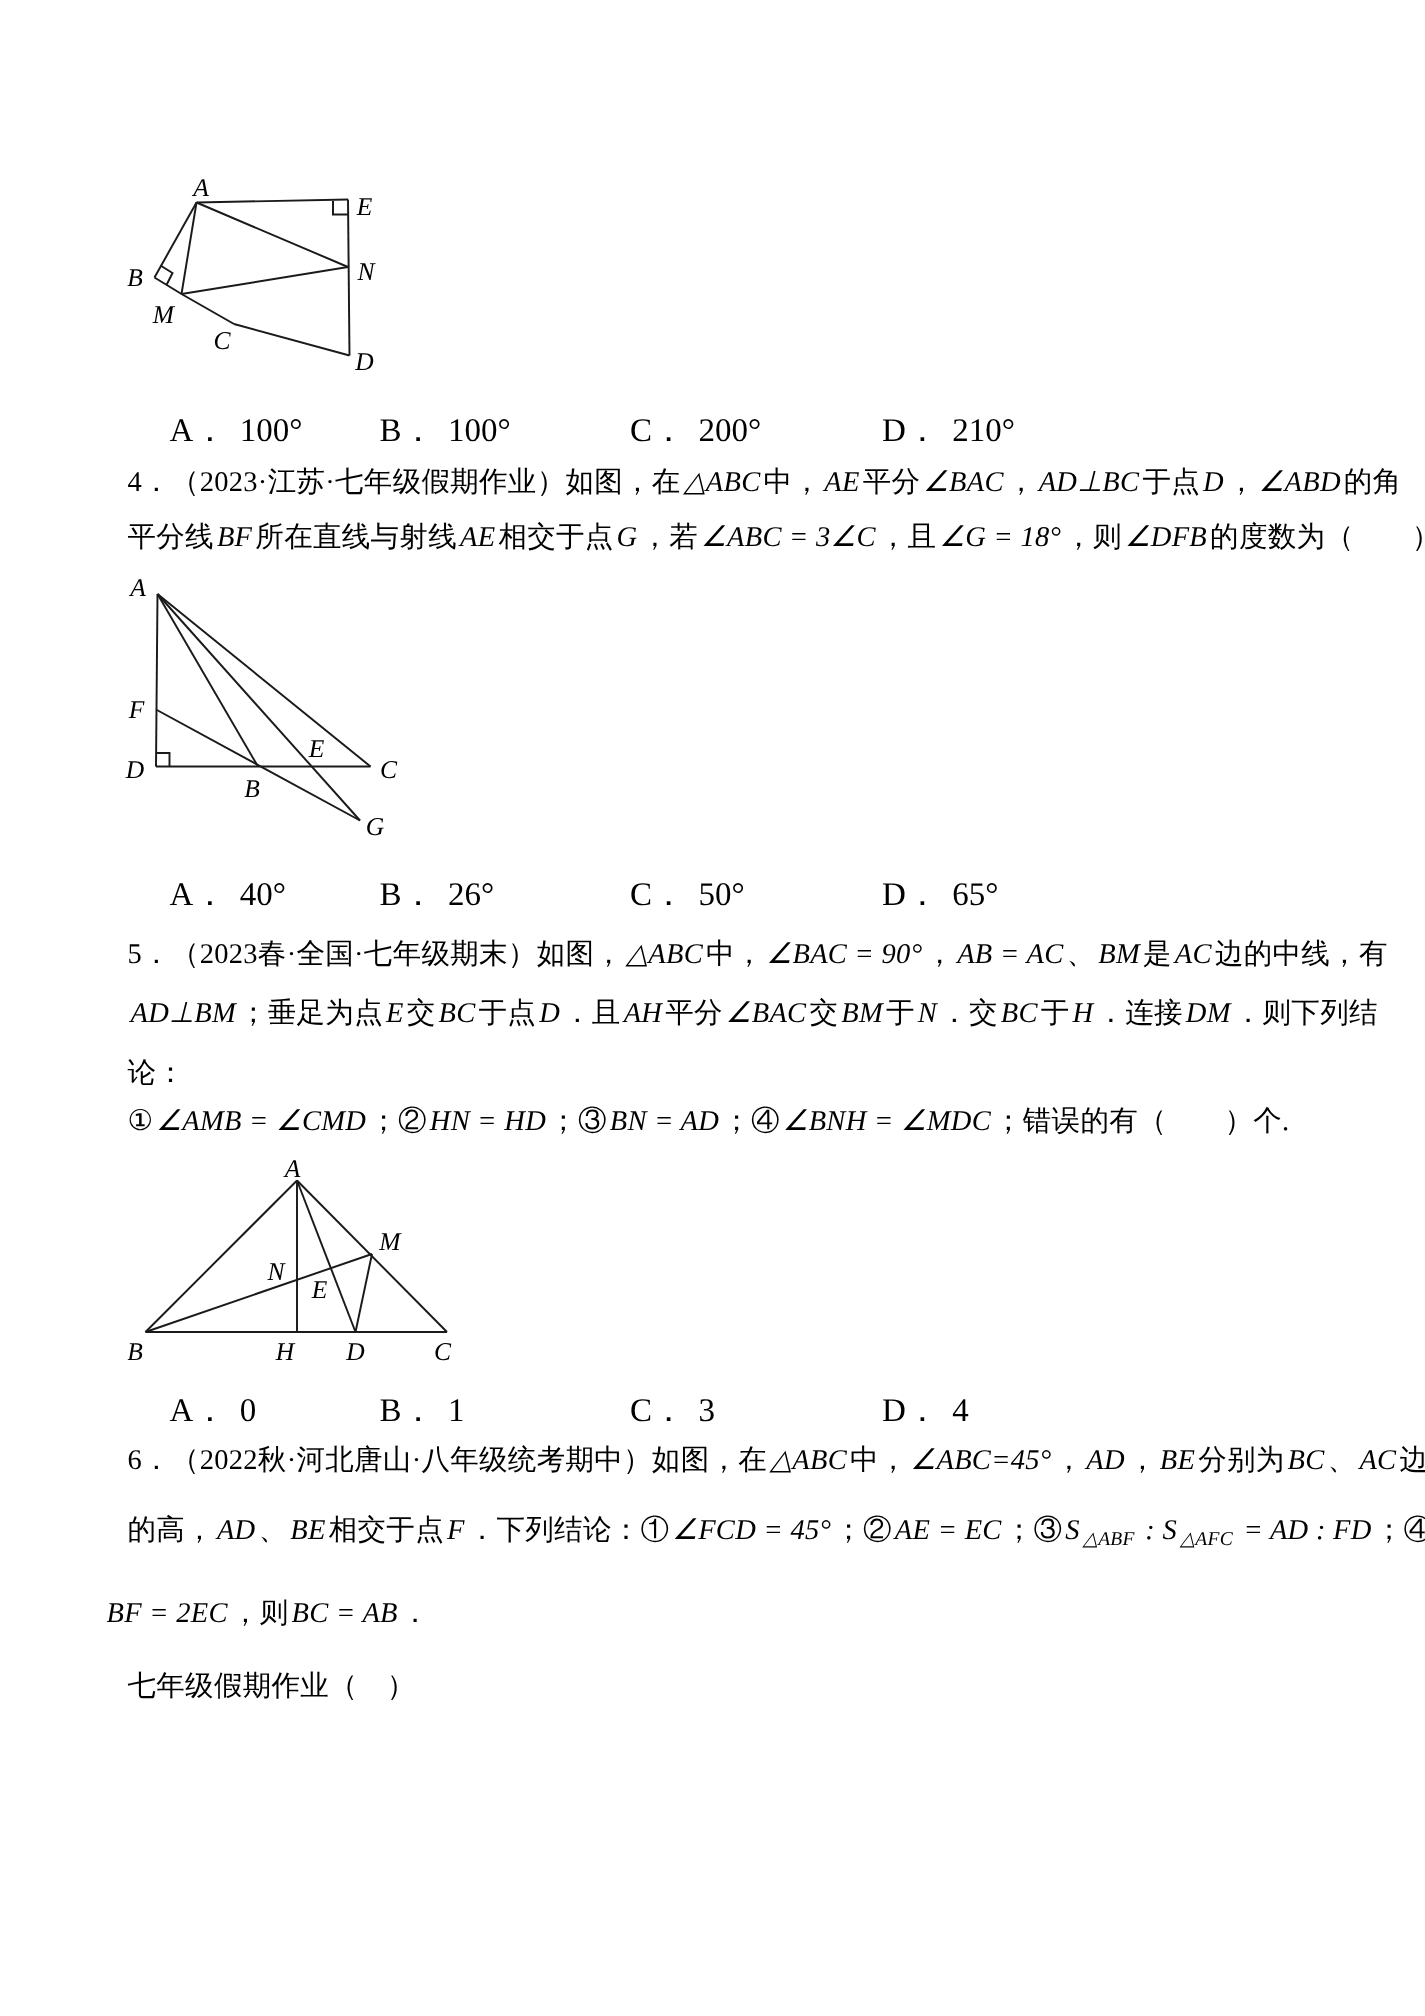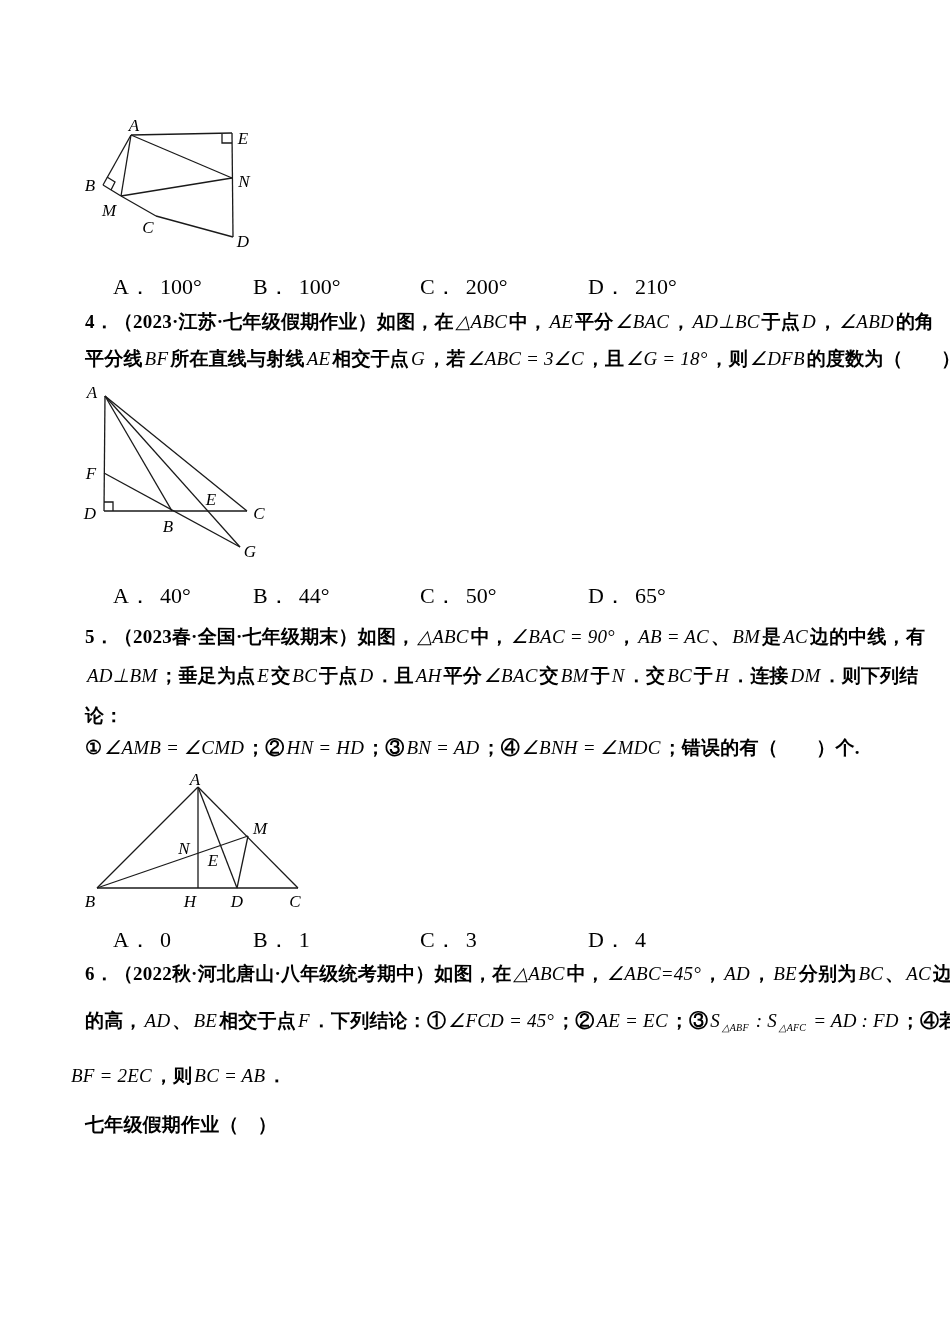--- a/index.html
+++ b/index.html
@@ -4,23 +4,23 @@
 <style>
   html,body{margin:0;padding:0;}
   body{
     width:950px;height:1344px;background:#ffffff;color:#000;
     font-family:"Liberation Serif", serif;position:relative;overflow:hidden;
   }
   .para{
     position:absolute;font-size:19px;line-height:26px;white-space:nowrap;
     letter-spacing:0.2px;
   }
-  .seg-plain{font-style:normal;font-weight:bold;}
+  .seg-plain{font-style:normal;}
   .seg-math{font-style:italic;padding:0 2px;}
-  .seg-sub{font-style:italic;font-size:10px;vertical-align:-4px;}
+  .seg-sub{font-style:italic;font-size:13px;vertical-align:-4px;}
   .opts-row{position:absolute;left:80px;width:800px;height:24px;font-size:22px;}
   .opt{position:absolute;top:0;white-space:nowrap;}
   .opt:nth-child(1){left:33px;}
   .opt:nth-child(2){left:173px;}
   .opt:nth-child(3){left:340px;}
   .opt:nth-child(4){left:508px;}
   .opt-label{margin-right:9px;}
   .figure{position:absolute;}
   .figure svg line, .figure svg polyline{stroke:#1a1a1a;stroke-width:1.3;fill:none;}
   .figure svg text{
@@ -73,21 +73,21 @@
       <text x="11" y="88" text-anchor="middle" dominant-baseline="central">F</text>
       <text x="10" y="128" text-anchor="middle" dominant-baseline="central">D</text>
       <text x="88" y="141" text-anchor="middle" dominant-baseline="central">B</text>
       <text x="131" y="114" text-anchor="middle" dominant-baseline="central">E</text>
       <text x="179" y="128" text-anchor="middle" dominant-baseline="central">C</text>
       <text x="170" y="166" text-anchor="middle" dominant-baseline="central">G</text>
     </svg></div>
 
 <div class="opts-row" style="top:581px;">
     <span class="opt"><span class="opt-label">A．</span><span class="opt-value">40°</span></span>
-    <span class="opt"><span class="opt-label">B．</span><span class="opt-value">44°</span></span>
+    <span class="opt"><span class="opt-label">B．</span><span class="opt-value">26°</span></span>
     <span class="opt"><span class="opt-label">C．</span><span class="opt-value">50°</span></span>
     <span class="opt"><span class="opt-label">D．</span><span class="opt-value">65°</span></span>
   </div>
 
 <div class="para" style="left:85px;top:624px;"><span class="seg-plain">5．（2023春·全国·七年级期末）如图，</span><span class="seg-math">△ABC</span><span class="seg-plain">中，</span><span class="seg-math">∠BAC = 90°</span><span class="seg-plain">，</span><span class="seg-math">AB = AC</span><span class="seg-plain">、</span><span class="seg-math">BM</span><span class="seg-plain">是</span><span class="seg-math">AC</span><span class="seg-plain">边的中线，有</span></div>
 <div class="para" style="left:85px;top:663px;"><span class="seg-math">AD⊥BM</span><span class="seg-plain">；垂足为点</span><span class="seg-math">E</span><span class="seg-plain">交</span><span class="seg-math">BC</span><span class="seg-plain">于点</span><span class="seg-math">D</span><span class="seg-plain">．且</span><span class="seg-math">AH</span><span class="seg-plain">平分</span><span class="seg-math">∠BAC</span><span class="seg-plain">交</span><span class="seg-math">BM</span><span class="seg-plain">于</span><span class="seg-math">N</span><span class="seg-plain">．交</span><span class="seg-math">BC</span><span class="seg-plain">于</span><span class="seg-math">H</span><span class="seg-plain">．连接</span><span class="seg-math">DM</span><span class="seg-plain">．则下列结</span></div>
 <div class="para" style="left:85px;top:703px;"><span class="seg-plain">论：</span></div>
 <div class="para" style="left:85px;top:735px;"><span class="seg-plain">①</span><span class="seg-math">∠AMB = ∠CMD</span><span class="seg-plain">；②</span><span class="seg-math">HN = HD</span><span class="seg-plain">；③</span><span class="seg-math">BN = AD</span><span class="seg-plain">；④</span><span class="seg-math">∠BNH = ∠MDC</span><span class="seg-plain">；错误的有（　　）个.</span></div>
 
 <div class="figure" style="left:85px;top:772px;"><svg width="235" height="140" viewBox="0 0 235 140">

